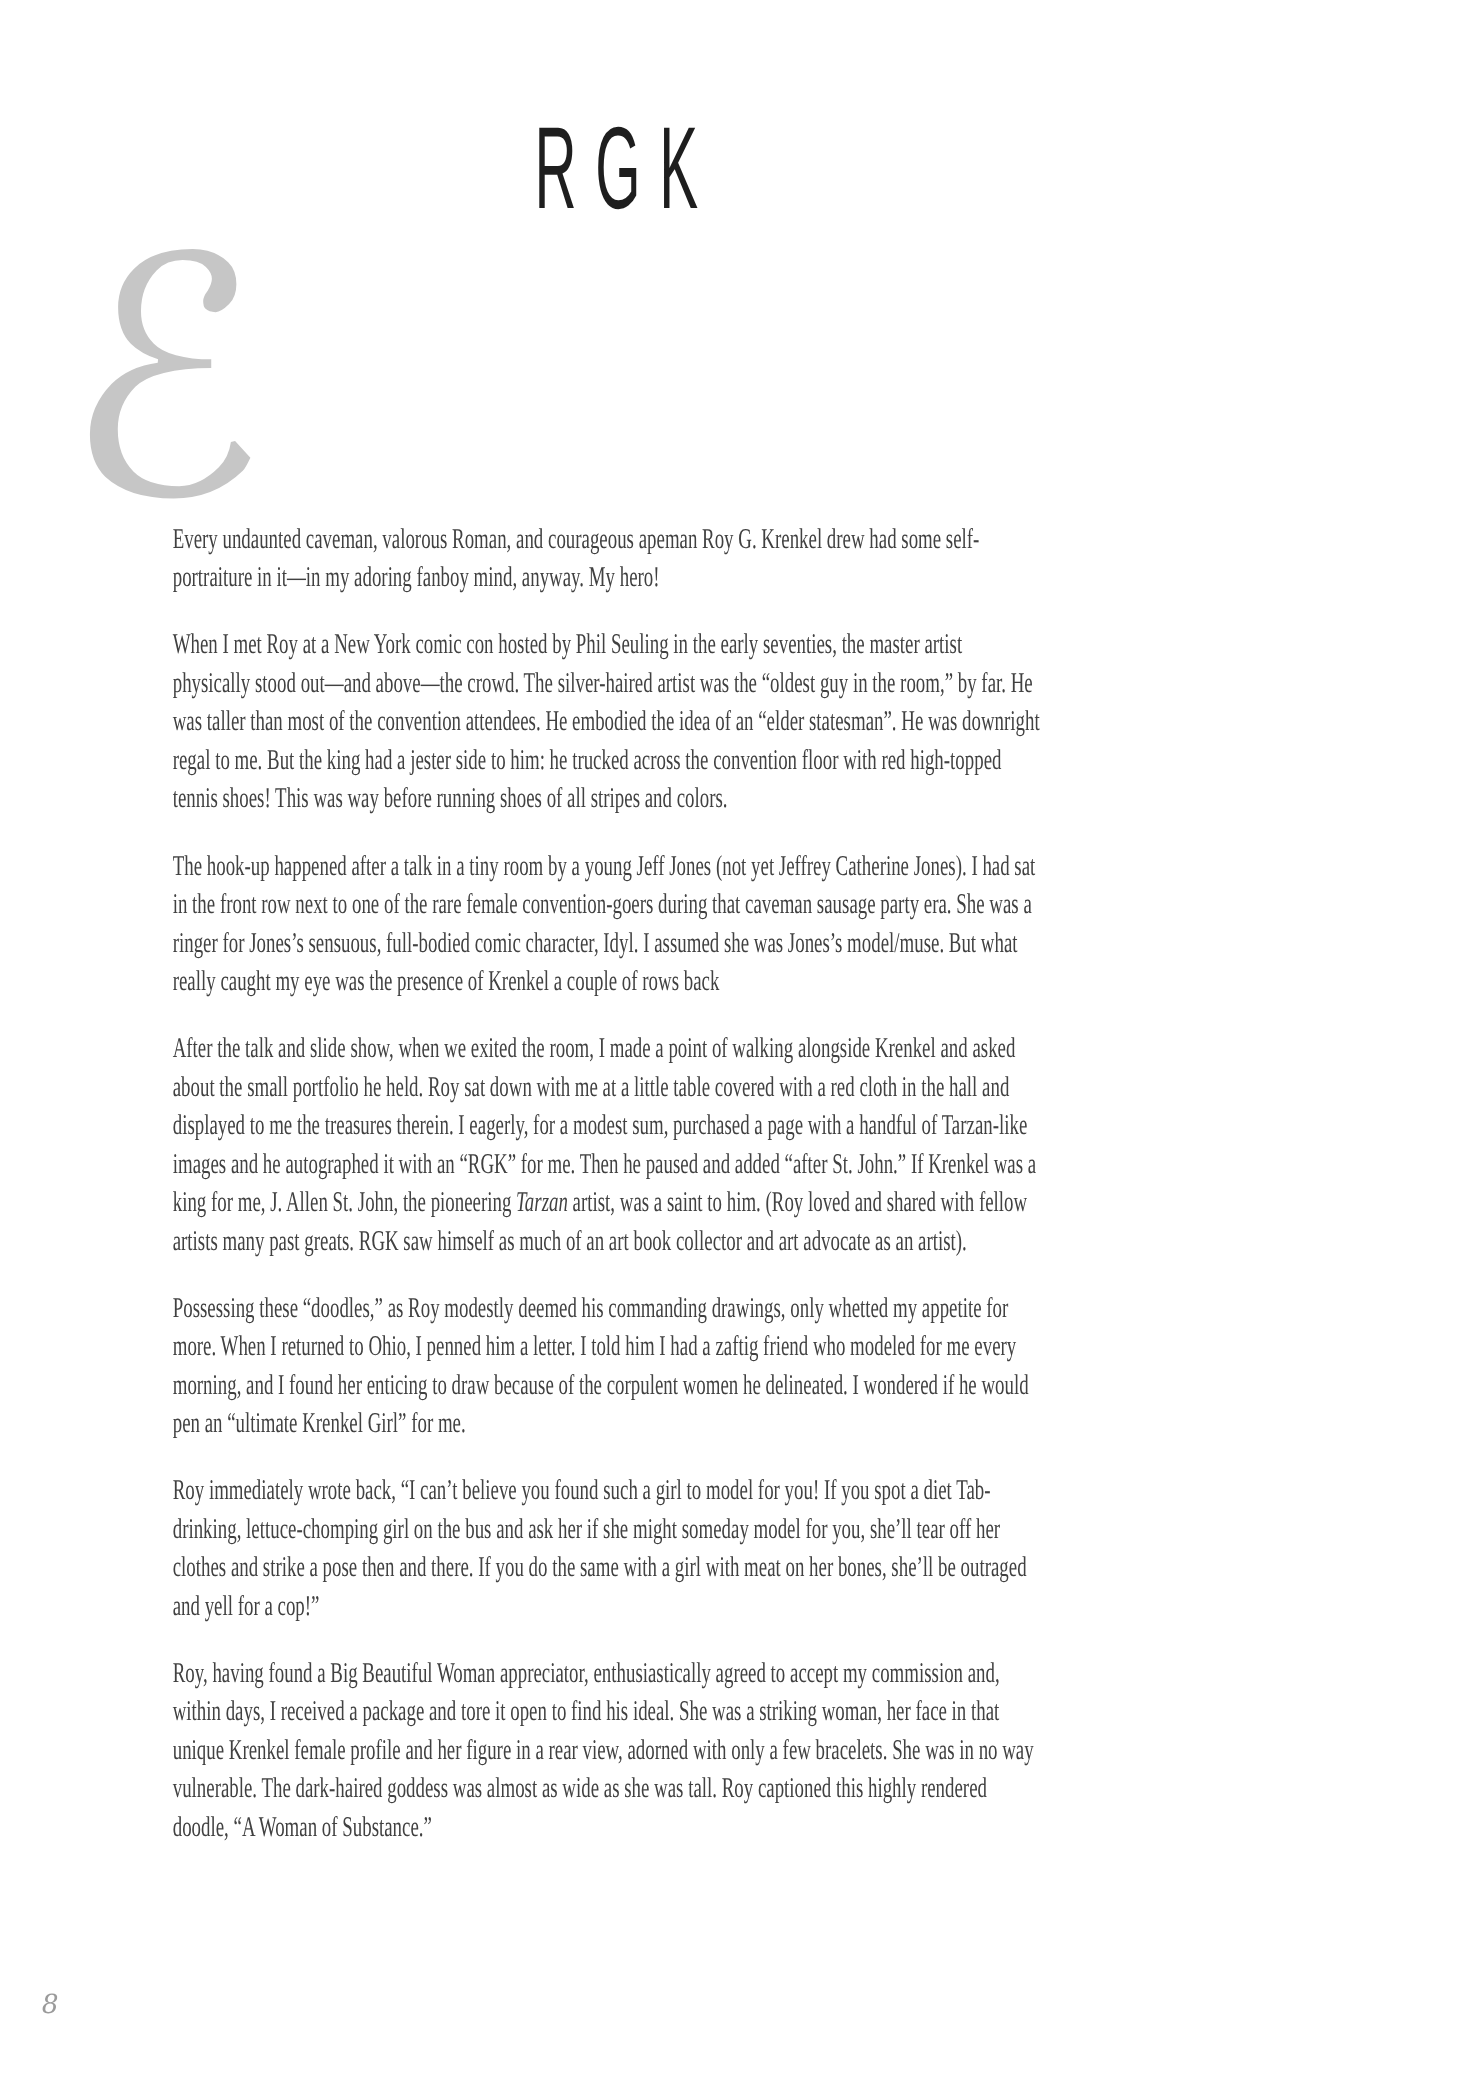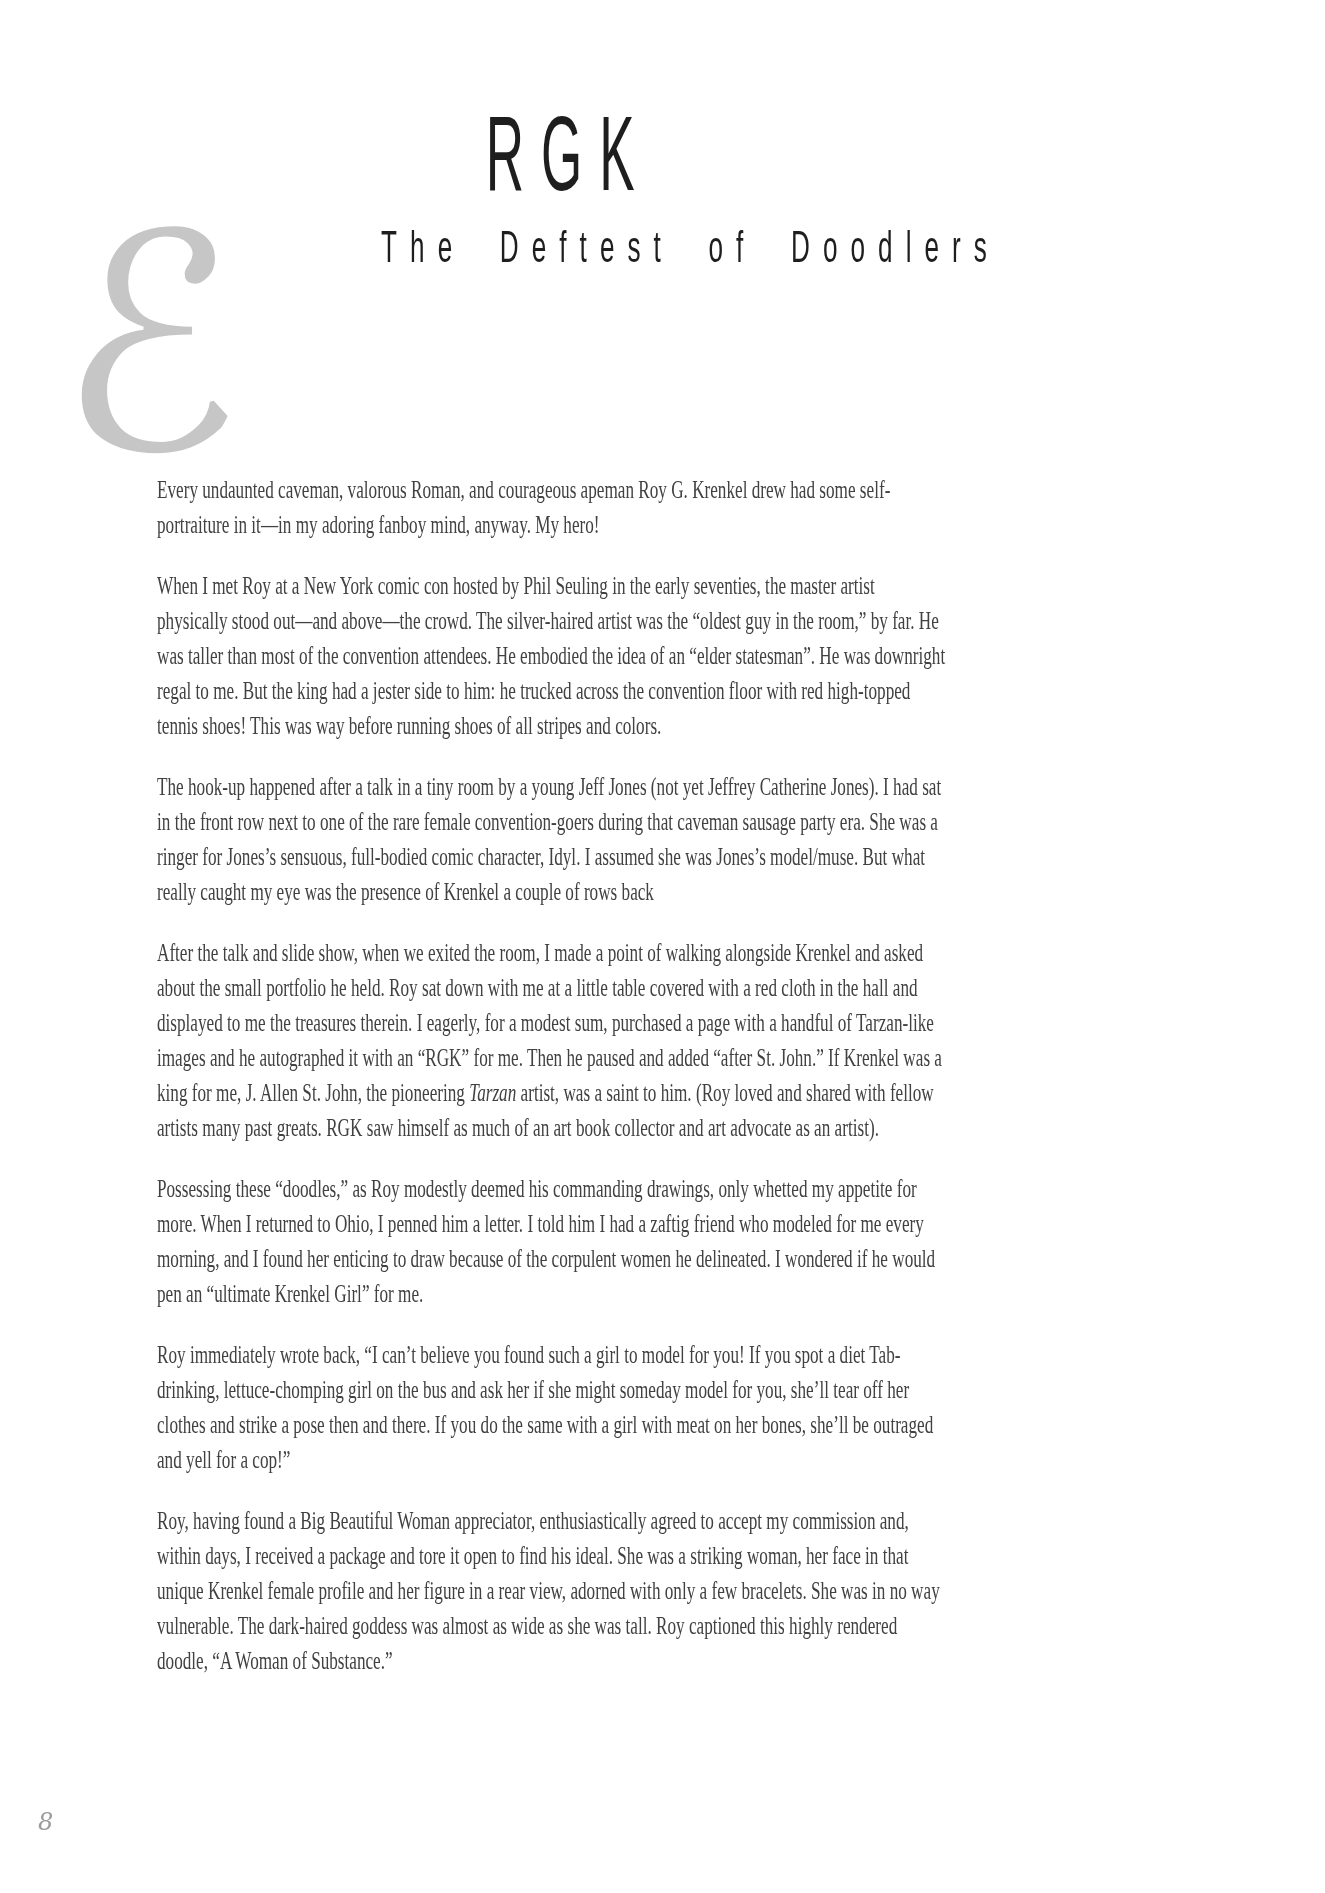--- a/index.html
+++ b/index.html
@@ -112,21 +112,20 @@
     z-index: 2;
   }
 </style>
 </head>
 <body>
 
 <div class="page">
 
   <div class="heading">
     <h1 class="main-title"><span class="scale">RGK</span></h1>
-    <h2 class="sub-title"><span class="scale">The Deftest of Doodlers</span></h2>
   </div>
 
   <div class="drop-cap">ℰ</div>
 
   <div class="article-frame">
     <div class="article-inner">
         <p class="body-para"><span>Every undaunted caveman, valorous Roman, and courageous apeman Roy G. Krenkel drew had some self-portraiture in it—in my adoring fanboy mind, anyway. My hero!</span></p>
         <p class="body-para"><span>When I met Roy at a New York comic con hosted by Phil Seuling in the early seventies, the master artist physically stood out—and above—the crowd. The silver-haired artist was the “oldest guy in the room,” by far. He was taller than most of the convention attendees. He embodied the idea of an “elder statesman”. He was downright regal to me. But the king had a jester side to him: he trucked across the convention floor with red high-topped tennis shoes! This was way before running shoes of all stripes and colors.</span></p>
         <p class="body-para"><span>The hook-up happened after a talk in a tiny room by a young Jeff Jones (not yet Jeffrey Catherine Jones). I had sat in the front row next to one of the rare female convention-goers during that caveman sausage party era. She was a ringer for Jones’s sensuous, full-bodied comic character, Idyl. I assumed she was Jones’s model/muse. But what really caught my eye was the presence of Krenkel a couple of rows back</span></p>
         <p class="body-para"><span>After the talk and slide show, when we exited the room, I made a point of walking alongside Krenkel and asked about the small portfolio he held. Roy sat down with me at a little table covered with a red cloth in the hall and displayed to me the treasures therein. I eagerly, for a modest sum, purchased a page with a handful of Tarzan-like images and he autographed it with an “RGK” for me. Then he paused and added “after St. John.” If Krenkel was a king for me, J. Allen St. John, the pioneering </span><span class="it">Tarzan</span><span> artist, was a saint to him. (Roy loved and shared with fellow artists many past greats. RGK saw himself as much of an art book collector and art advocate as an artist).</span></p>

